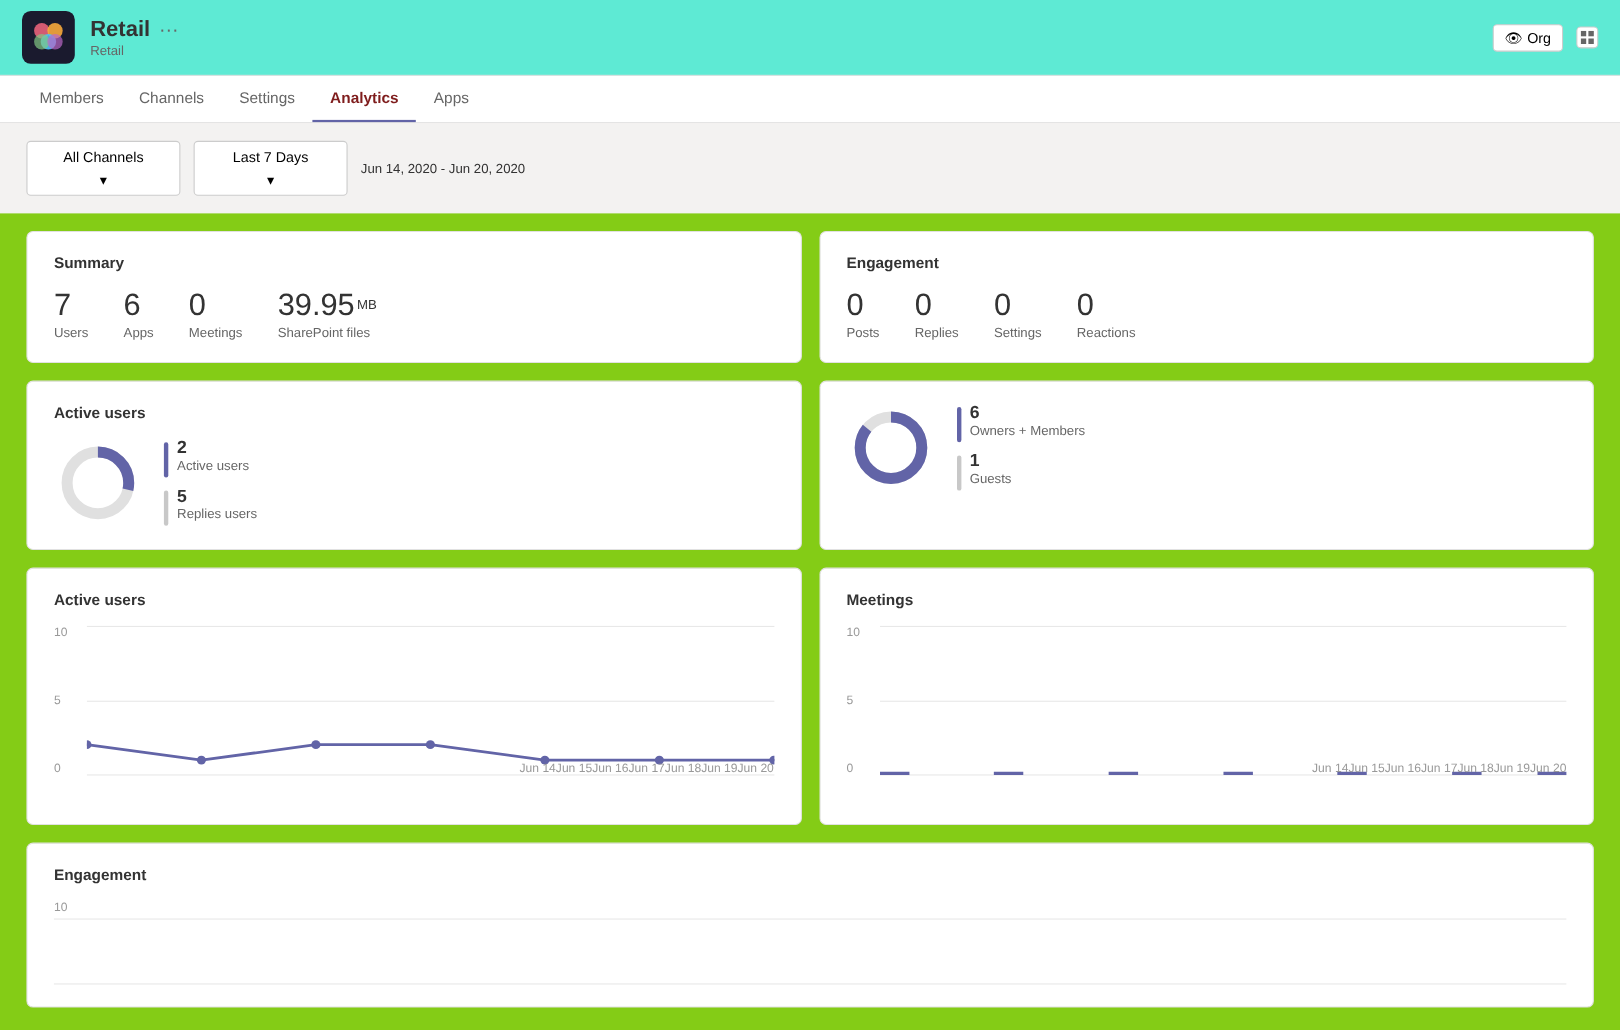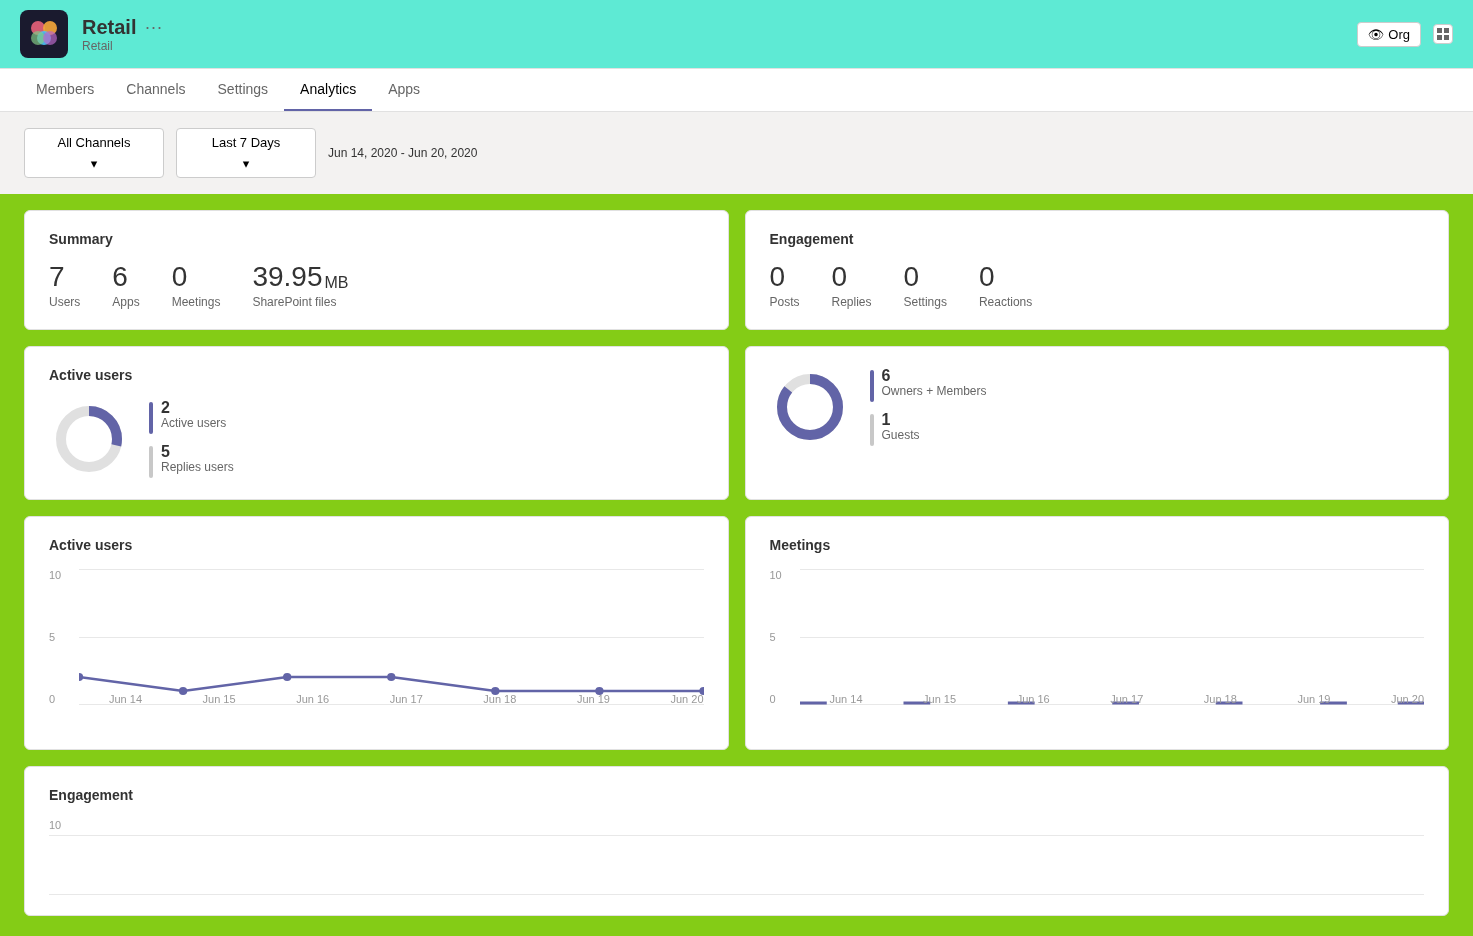--- a/index.html
+++ b/index.html
@@ -11,61 +11,61 @@
     .header-logo svg { width: 36px; height: 36px; }
     .header-title { font-size: 20px; font-weight: 600; }
     .header-dots { margin-left: 8px; color: #666; font-size: 18px; cursor: pointer; }
     .header-right { margin-left: auto; display: flex; align-items: center; gap: 12px; }
     .org-btn { display: flex; align-items: center; gap: 4px; border: 1px solid #ccc; padding: 4px 10px; border-radius: 4px; font-size: 13px; cursor: pointer; background: #fff; }
     .grid-icon { width: 20px; height: 20px; border: 1px solid #ccc; border-radius: 4px; display: flex; align-items: center; justify-content: center; cursor: pointer; background: #fff; }
 
     
     .nav-tabs { background: #fff; display: flex; padding: 0 20px; border-bottom: 1px solid #e1e1e1; align-items: flex-end; }
     .nav-tab { padding: 12px 16px; font-size: 14px; cursor: pointer; border-bottom: 2px solid transparent; color: #666; }
-    .nav-tab.active { color: #000000; border-bottom: 2px solid #6264a7; font-weight: 400; }
+    .nav-tab.active { color: #7f1d1d; border-bottom: 2px solid #6264a7; font-weight: 700; }
 
     
     .filter-bar { background: #f3f2f1; padding: 16px 24px; display: flex; align-items: center; gap: 12px; }
     .dropdown-btn { background: #fff; border: 1px solid #ccc; border-radius: 4px; padding: 6px 12px; font-size: 13px; cursor: pointer; display: flex; align-items: center; gap: 6px; min-width: 140px; justify-content: space-between; flex-direction: column; }
     .date-range { font-size: 12px; color: #333; font-weight: 500; }
 
     
     .main { padding: 16px 24px; background: #84cc16; }
 
     
     .cards-row { display: grid; grid-template-columns: 1fr 1fr; gap: 16px; margin-bottom: 16px; }
     .card { background: #fff; border-radius: 6px; padding: 20px 24px; border: 1px solid #e1e1e1; }
 
     
     .card-title { font-size: 14px; font-weight: 600; margin-bottom: 16px; color: #333; }
     .stats-row { display: flex; gap: 32px; }
     .stat-item { display: flex; flex-direction: column; }
     .stat-value { font-size: 28px; font-weight: 300; color: #333; line-height: 1; }
-    .stat-value.with-unit { display: flex; align-items: flex-end; gap: 2px; }
-    .stat-unit { font-size: 16px; font-weight: 400; }
+    .stat-value.with-unit { display: flex; align-items: center; gap: 2px; }
+    .stat-unit { font-size: 12px; font-weight: 400; }
     .stat-label { font-size: 12px; color: #666; margin-top: 4px; }
 
     
     .donut-section { display: flex; align-items: center; gap: 20px; }
     .donut-container { position: relative; width: 80px; height: 80px; }
     .donut-container svg { width: 80px; height: 80px; }
     .legend { display: flex; flex-direction: column; gap: 10px; }
     .legend-item { display: flex; align-items: flex-start; gap: 8px; }
     .legend-color { width: 4px; height: 32px; border-radius: 2px; margin-top: 2px; flex-shrink: 0; }
     .legend-value { font-size: 16px; font-weight: 600; line-height: 1; }
     .legend-label { font-size: 12px; color: #666; }
 
     
     .chart-card { background: #fff; border-radius: 6px; padding: 20px 24px; border: 1px solid #e1e1e1; }
     .chart-area { position: relative; height: 160px; margin-top: 12px; }
     .chart-y-labels { position: absolute; left: 0; top: 0; bottom: 24px; display: flex; flex-direction: column; justify-content: space-between; font-size: 11px; color: #999; width: 24px; }
     .chart-inner { position: absolute; left: 30px; right: 0; top: 0; bottom: 24px; }
     .chart-gridlines { position: absolute; left: 0; right: 0; top: 0; bottom: 0; display: flex; flex-direction: column; justify-content: space-between; }
     .gridline { width: 100%; height: 1px; background: #e8e8e8; }
-    .chart-x-labels { position: absolute; left: 30px; right: 0; bottom: 0; display: flex; justify-content: space-between; font-size: 11px; color: #999; }
+    .chart-x-labels { position: absolute; left: 30px; right: 0; bottom: 0; display: flex; justify-content: flex-end; font-size: 11px; color: #999; }
     .line-chart-svg { position: absolute; left: 0; right: 0; top: 0; bottom: 0; width: 100%; height: 100%; }
     .bar-chart-svg { position: absolute; left: 0; right: 0; top: 0; bottom: 0; width: 100%; height: 100%; }
 
     
     .engagement-card { background: #fff; border-radius: 6px; padding: 20px 24px; border: 1px solid #e1e1e1; margin-bottom: 16px; }
   </style>
 </head>
 <body>
 
 <div class="header">

